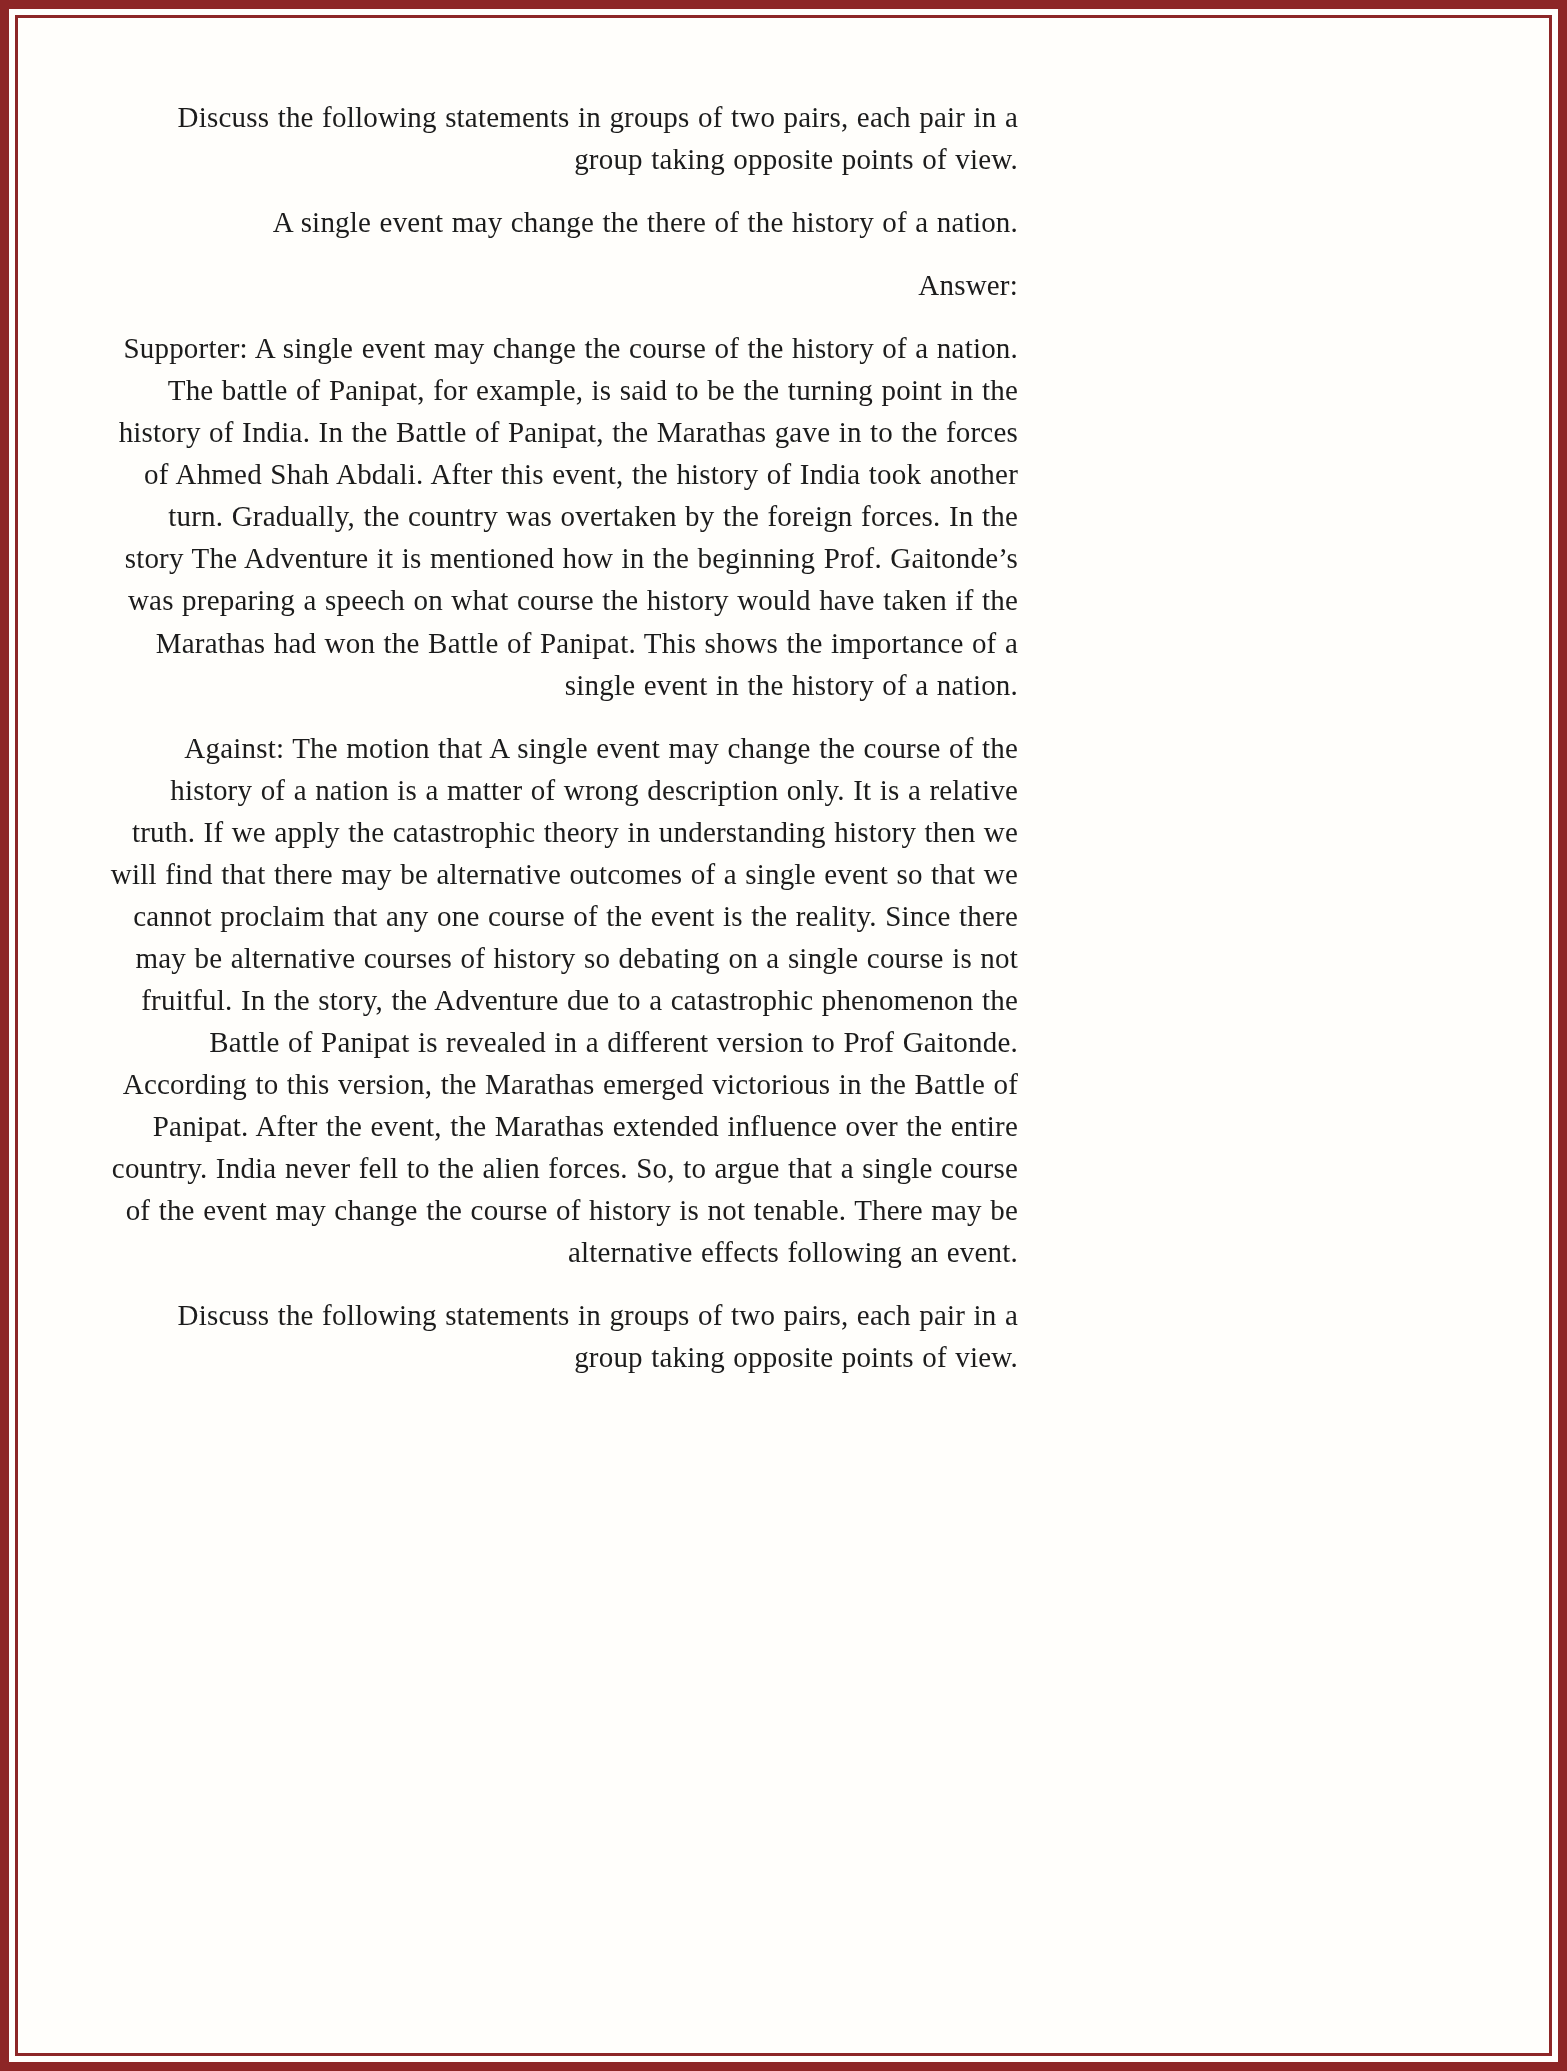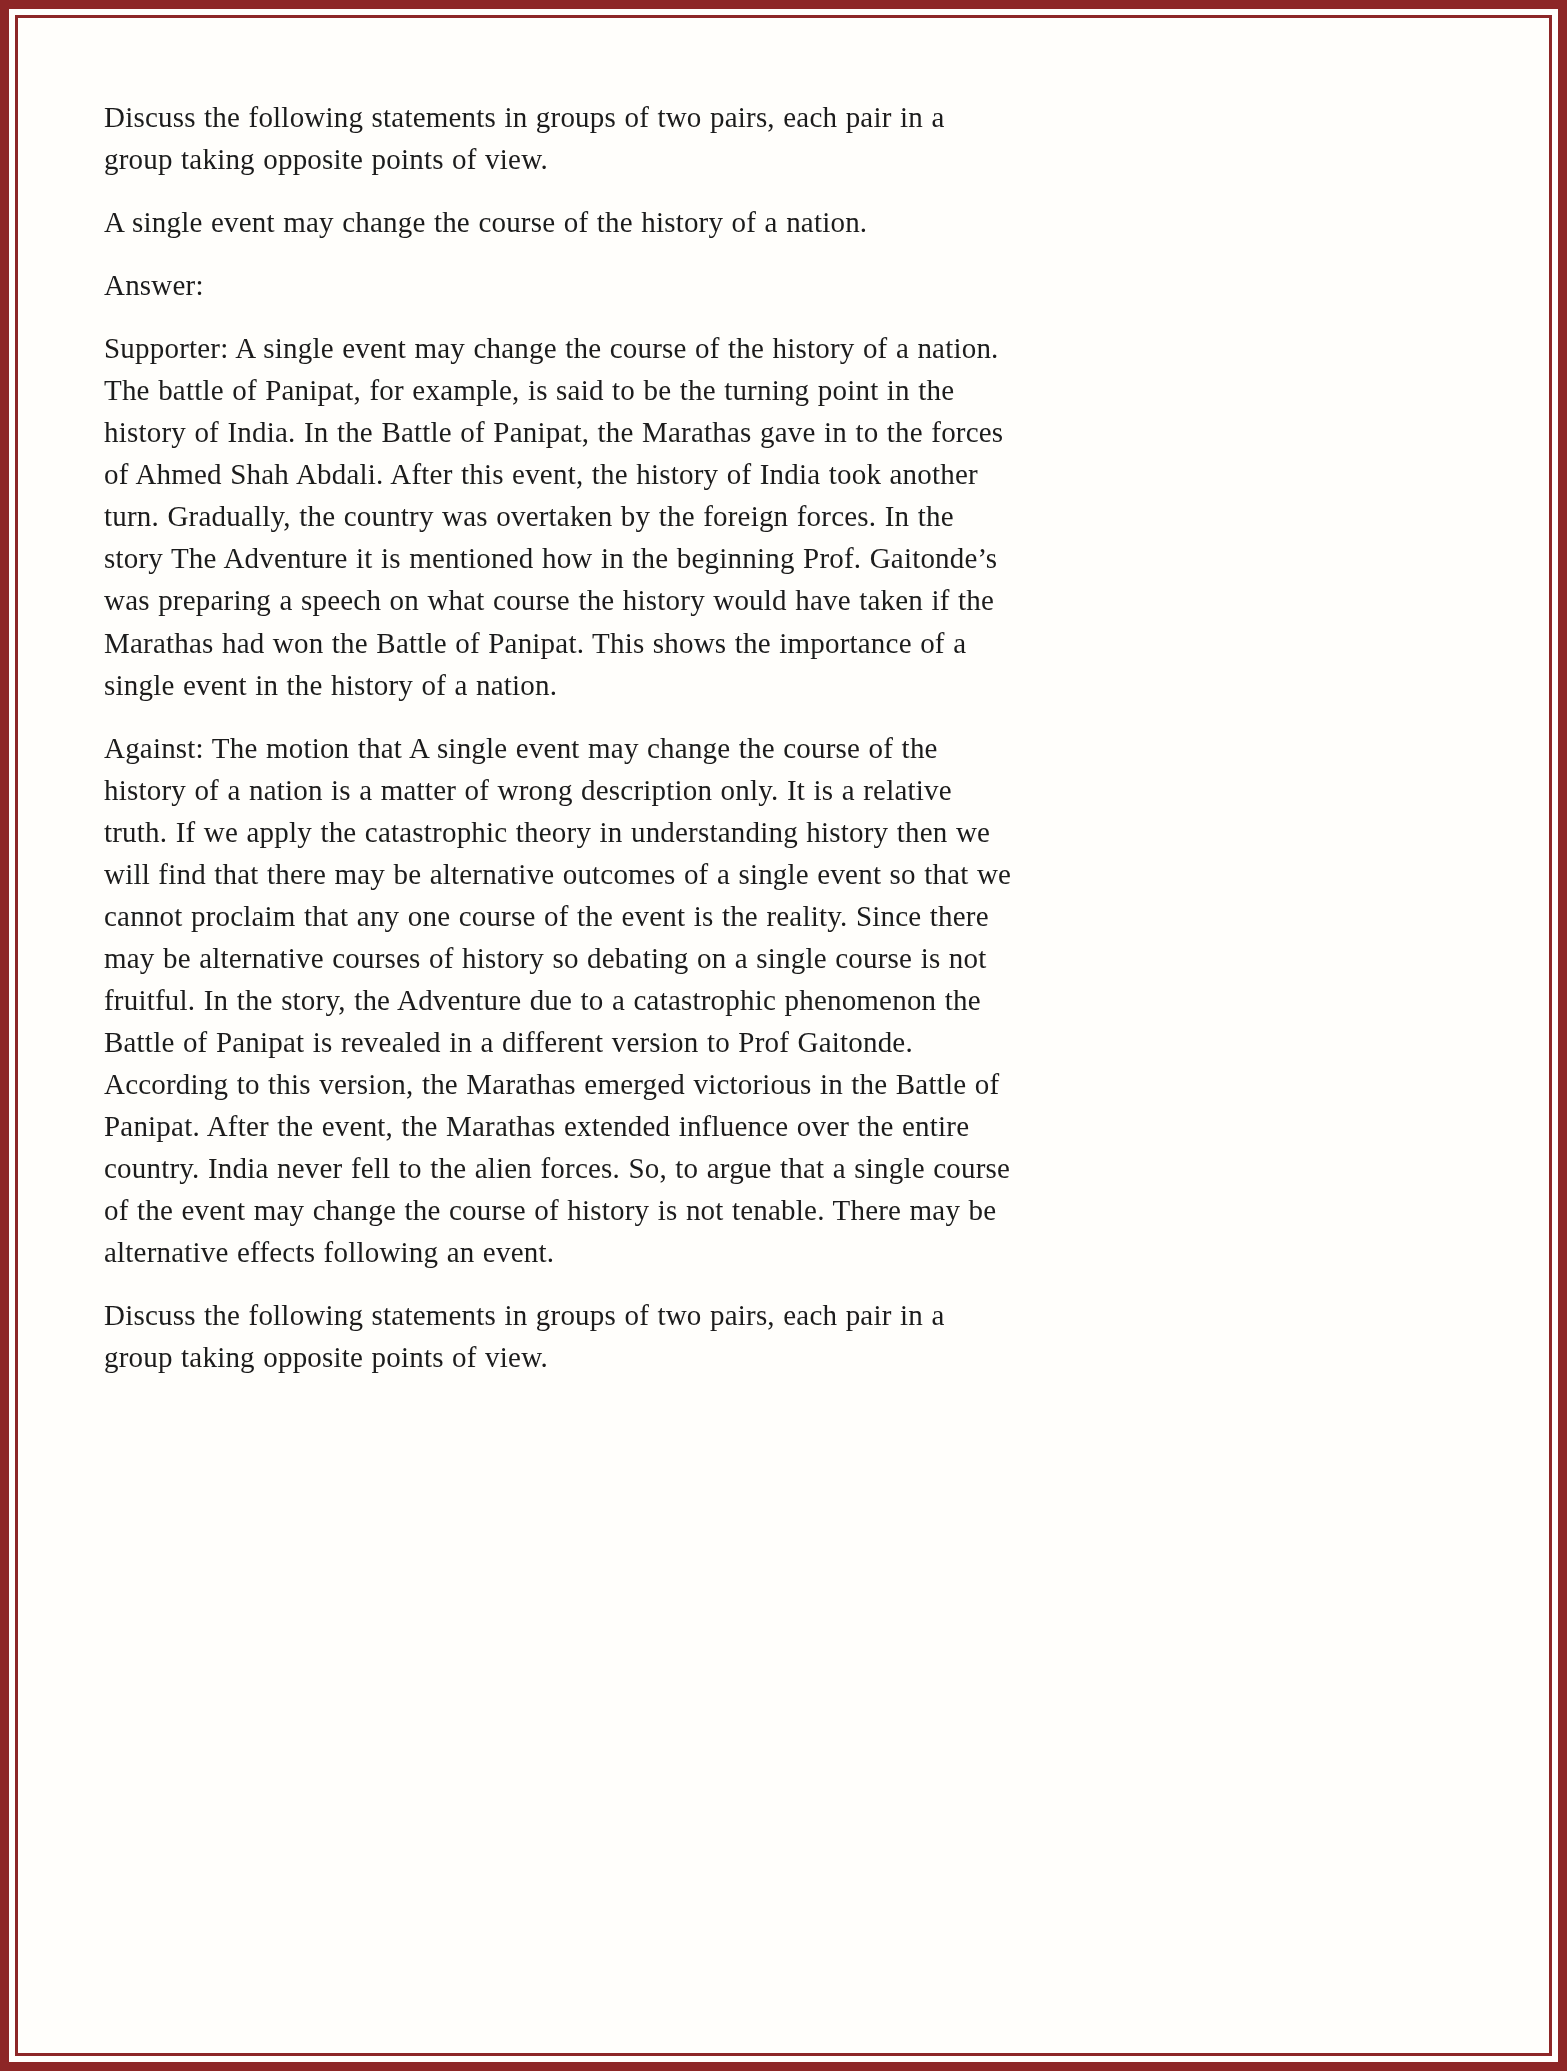--- a/index.html
+++ b/index.html
@@ -1,20 +1,20 @@
 <!DOCTYPE html>
 <html style="--border-color: #8d2626; --page-bg: #fffefb; --text-color: #1c1c1c;"><head>
 <meta charset="utf-8">
 <style>
   :root {
     --border-color: #8d2626;
     --page-bg: #fffefb;
     --text-color: #1c1c1c;
   }
-  * { margin: 0; padding: 0; box-sizing: border-box; }
+  * { margin: 0; padding: 0; box-sizing: border-box; text-align: right; }
   body {
     width: 1567px;
     height: 2071px;
     background: var(--page-bg);
     font-family: "Liberation Serif", "DejaVu Serif", serif;
     color: var(--text-color);
   }
   .page {
     width: 1567px;
     height: 2071px;
@@ -41,20 +41,20 @@
     word-spacing: 1px;
   }
 </style>
 </head>
 <body>
 
 <div class="page">
   <div class="frame">
     <div class="content">
       <p>Discuss the following statements in groups of two pairs, each pair in a group taking opposite points of view.</p>
-      <p>A single event may change the course of the history of a nation.</p>
+      <p>A single event may change the there of the history of a nation.</p>
       <p>Answer:</p>
       <p>Supporter: A single event may change the course of the history of a nation. The battle of Panipat, for example, is said to be the turning point in the history of India. In the Battle of Panipat, the Marathas gave in to the forces of Ahmed Shah Abdali. After this event, the history of India took another turn. Gradually, the country was overtaken by the foreign forces. In the story The Adventure it is mentioned how in the beginning Prof. Gaitonde’s was preparing a speech on what course the history would have taken if the Marathas had won the Battle of Panipat. This shows the importance of a single event in the history of a nation.</p>
       <p>Against: The motion that A single event may change the course of the history of a nation is a matter of wrong description only. It is a relative truth. If we apply the catastrophic theory in understanding history then we will find that there may be alternative outcomes of a single event so that we cannot proclaim that any one course of the event is the reality. Since there may be alternative courses of history so debating on a single course is not fruitful. In the story, the Adventure due to a catastrophic phenomenon the Battle of Panipat is revealed in a different version to Prof Gaitonde. According to this version, the Marathas emerged victorious in the Battle of Panipat. After the event, the Marathas extended influence over the entire country. India never fell to the alien forces. So, to argue that a single course of the event may change the course of history is not tenable. There may be alternative effects following an event.</p>
       <p>Discuss the following statements in groups of two pairs, each pair in a group taking opposite points of view.</p>
     </div>
   </div>
 </div>
 
 </body></html>

